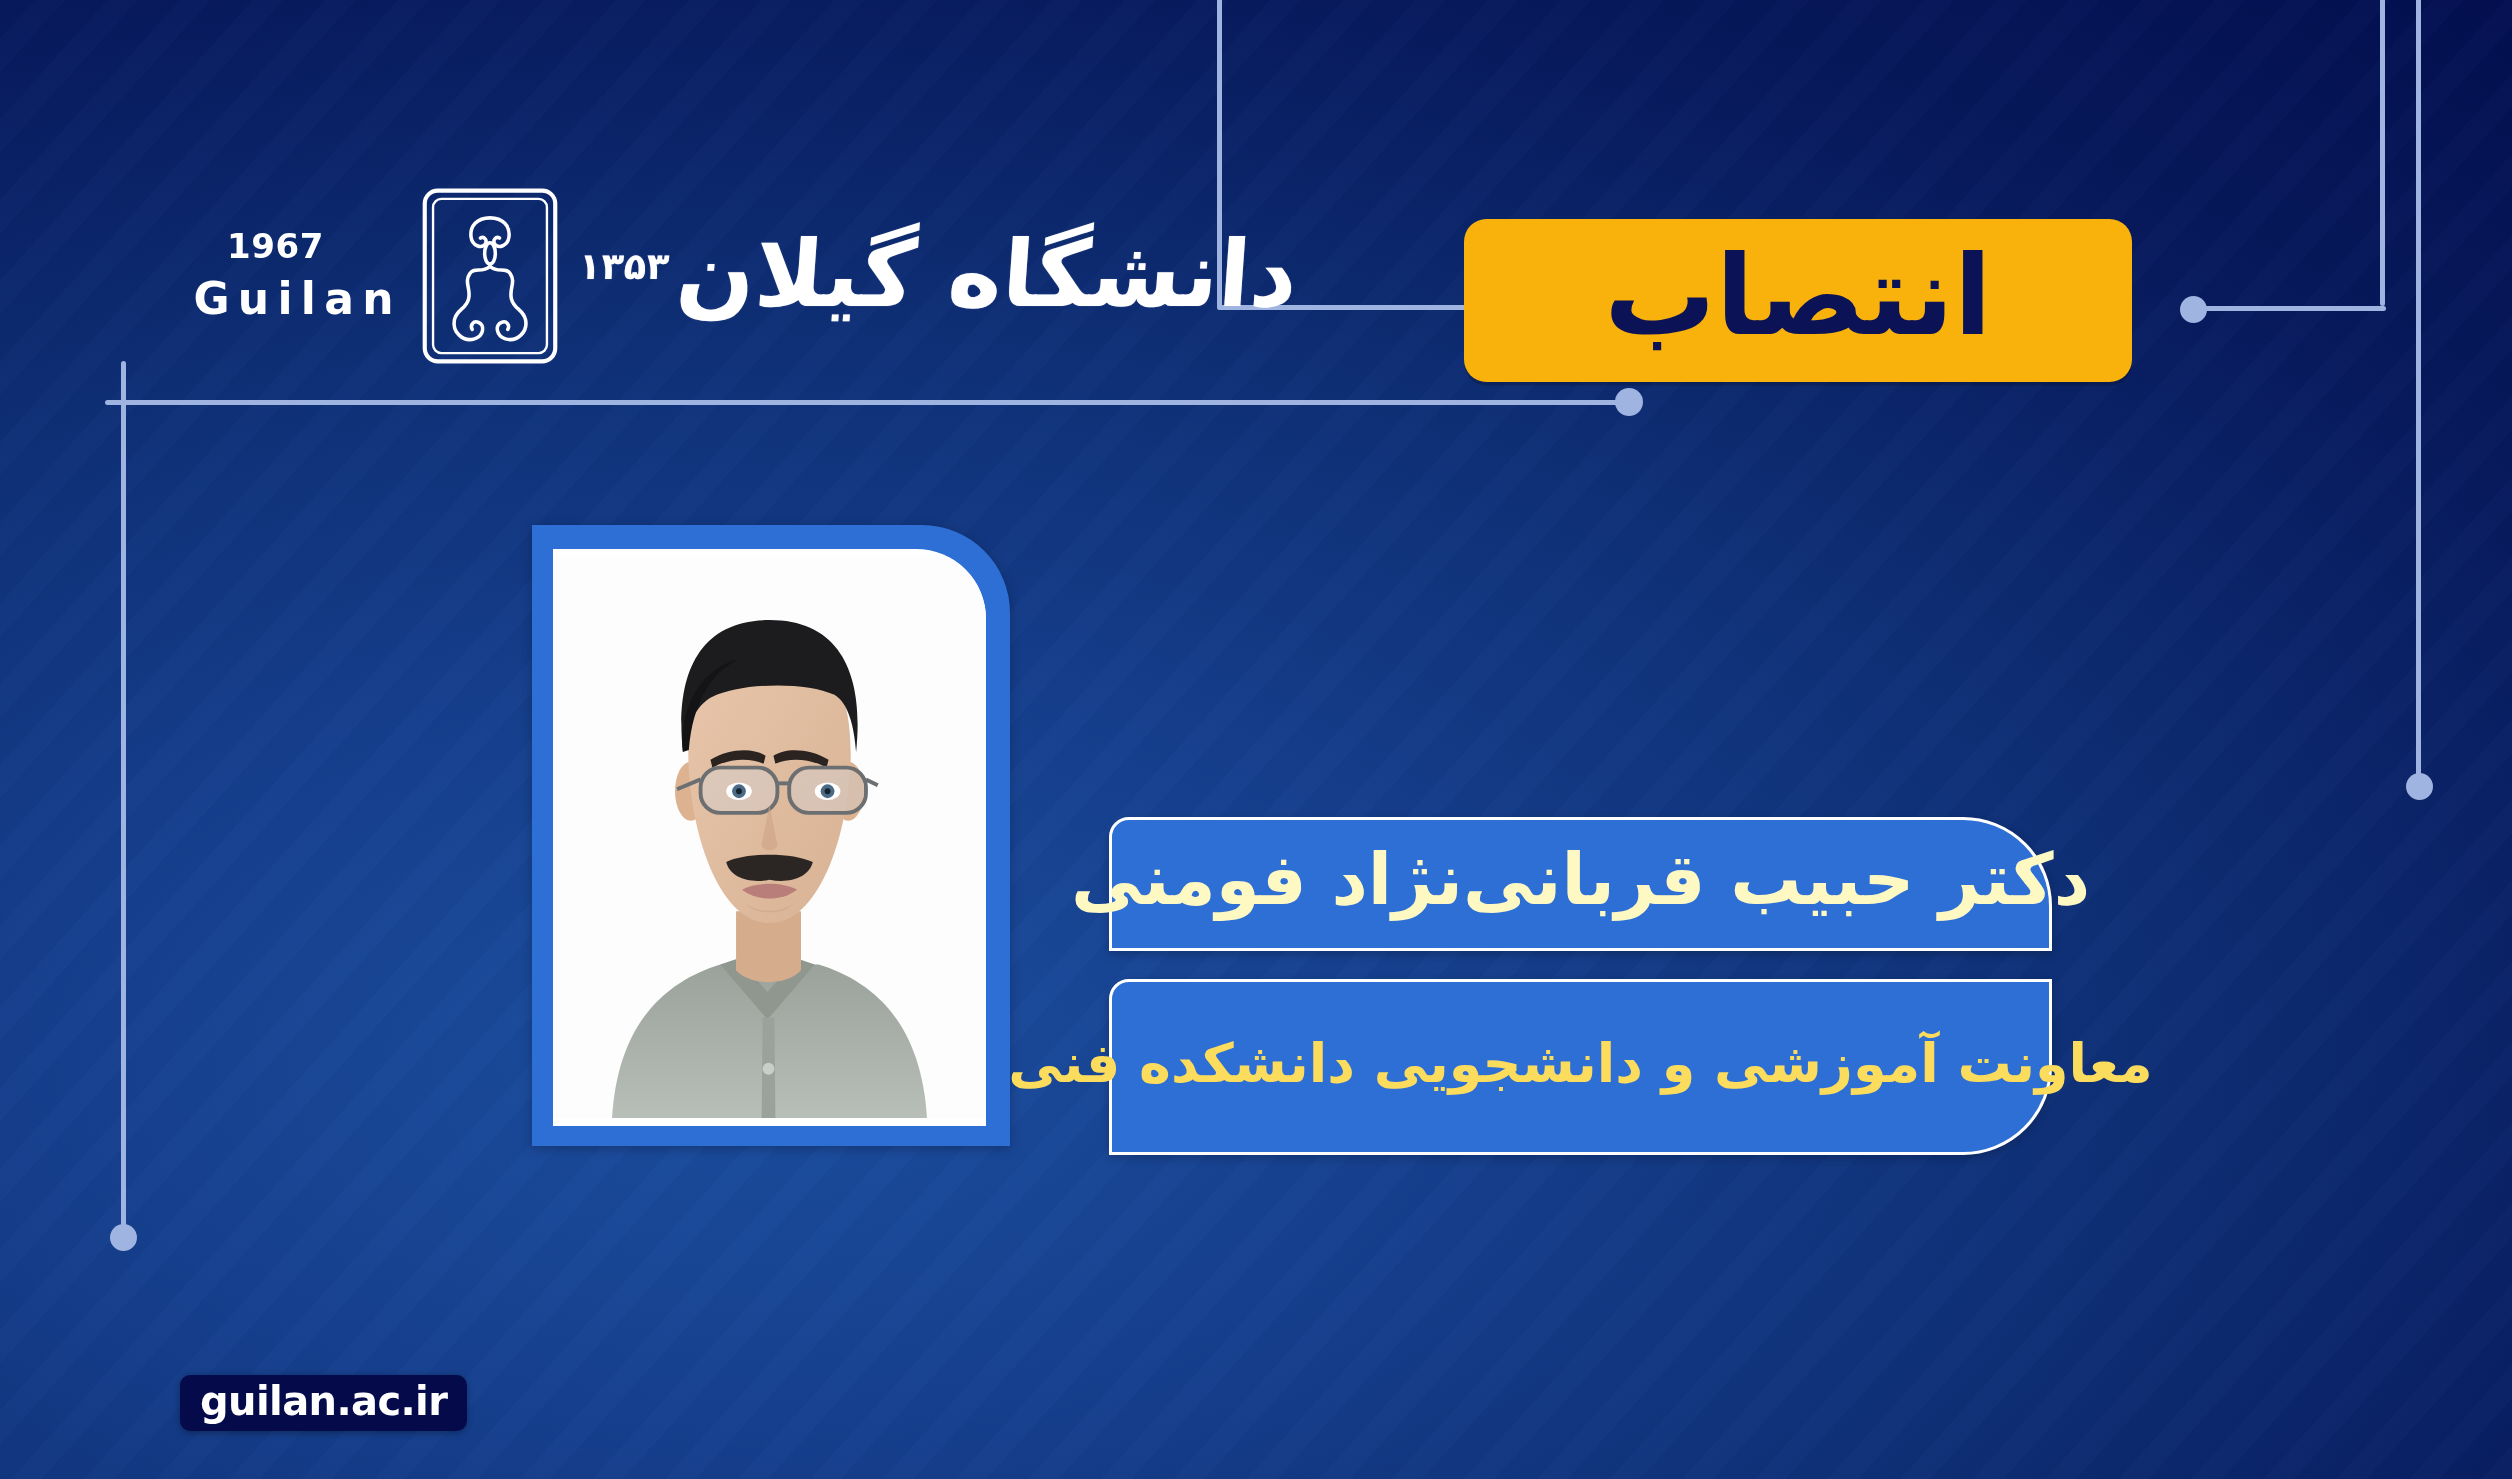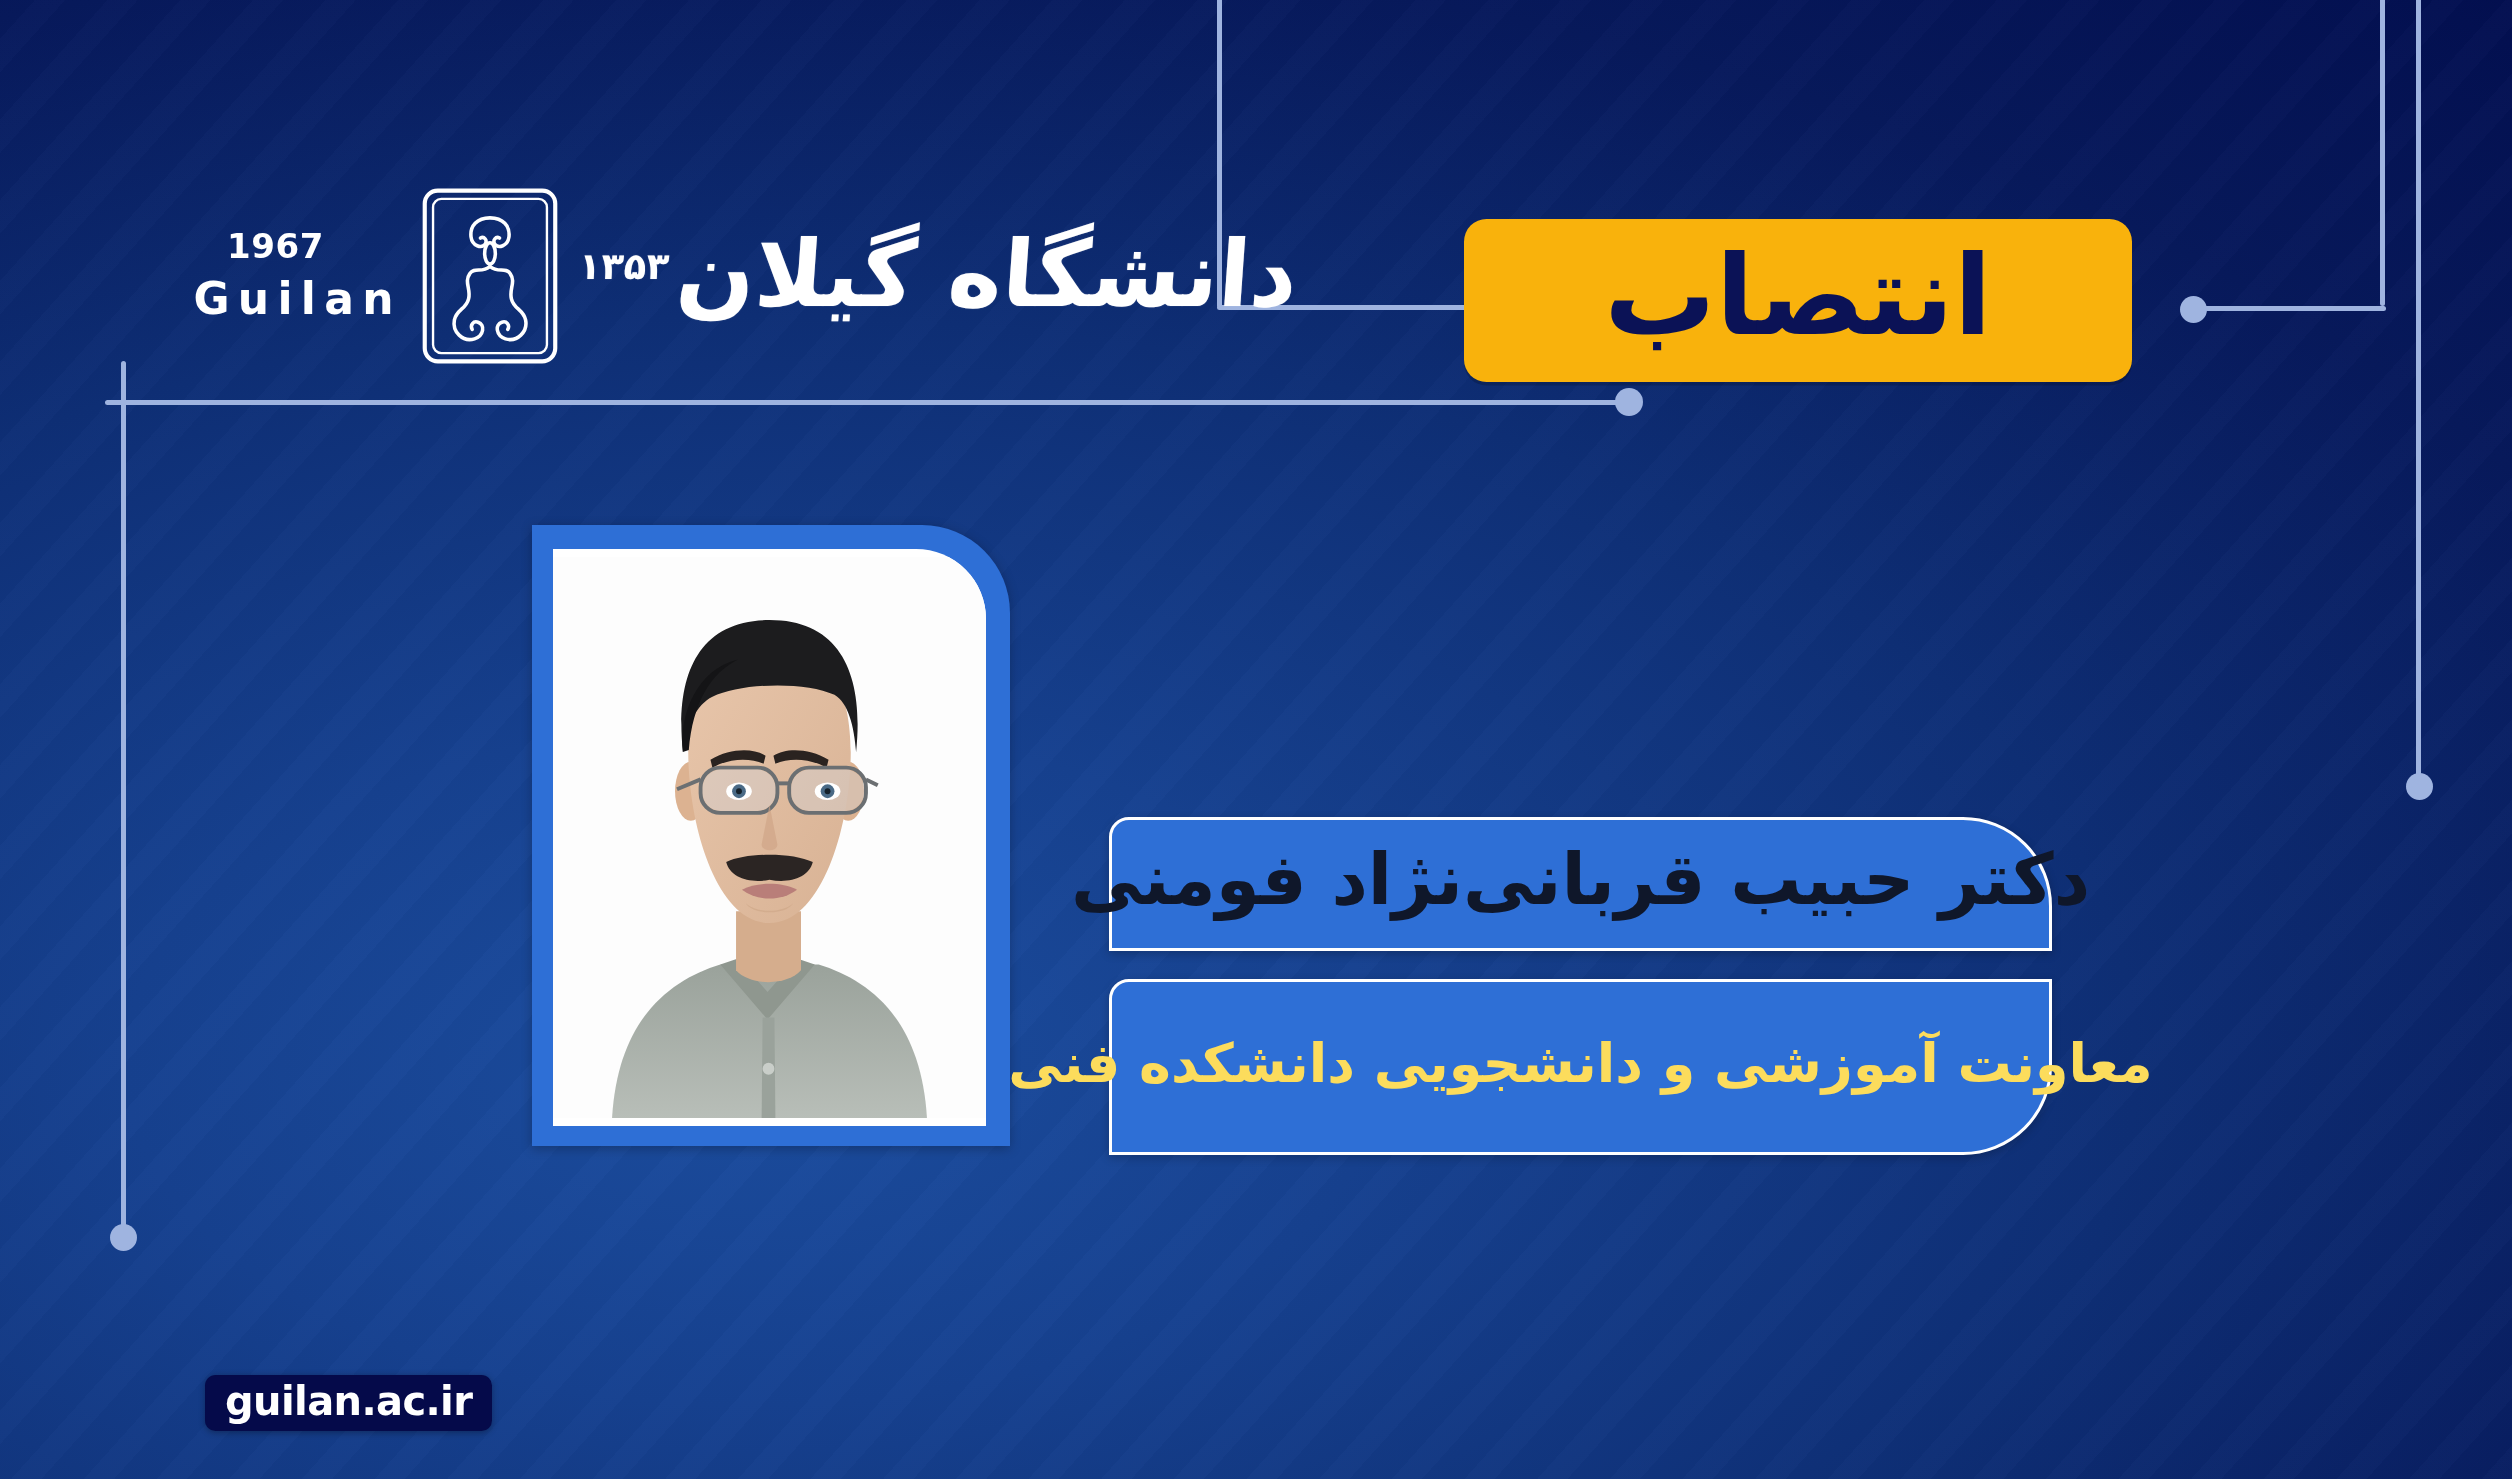--- a/index.html
+++ b/index.html
@@ -168,21 +168,21 @@
     box-shadow: 0 3px 9.5px rgba(0,0,0,0.22);
   }
   .name-banner {
     left: 1109px;
     top: 817px;
     width: 943px;
     height: 134px;
     border-radius: 20px 89px 0 0;
   }
   .name-banner span {
-    color: #0f172a;
+    color: #fef9c3;
     font-size: 71px;
     font-weight: 700;
     line-height: 1;
     letter-spacing: -1.2px;
     white-space: nowrap;
     transform: translateY(-4.7px);
   }
   .role-banner {
     left: 1109px;
     top: 979px;
@@ -205,21 +205,20 @@
     position: absolute;
     left: 180px;
     top: 1375px;
     height: 56px;
     padding: 0 20px;
     background: #050A4A;
     border-radius: 10.6px;
     display: flex;
     align-items: center;
     box-shadow: 0 1.8px 6px rgba(0,0,0,0.3);
-    margin-left: 25px;
   }
   .url-badge span {
     direction: ltr;
     color: #ffffff;
     font-size: 40px;
     font-weight: 700;
     line-height: 1;
     letter-spacing: -0.6px;
     transform: translateY(-2.4px);
   }

